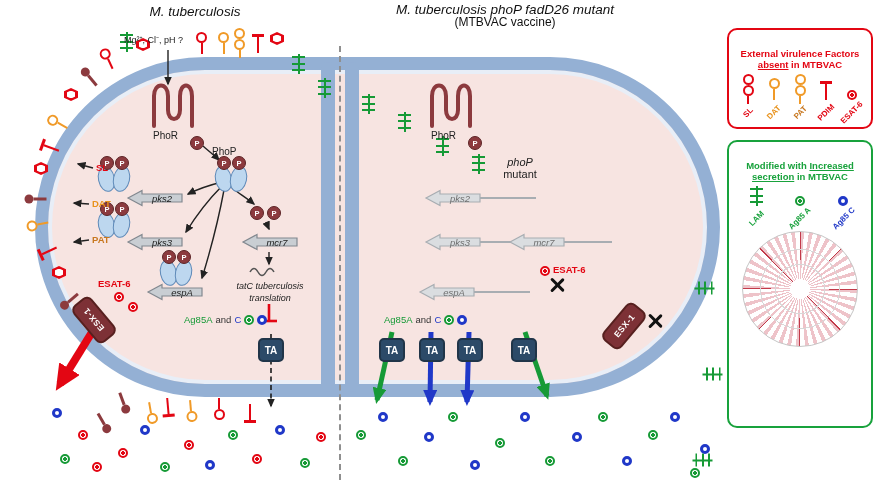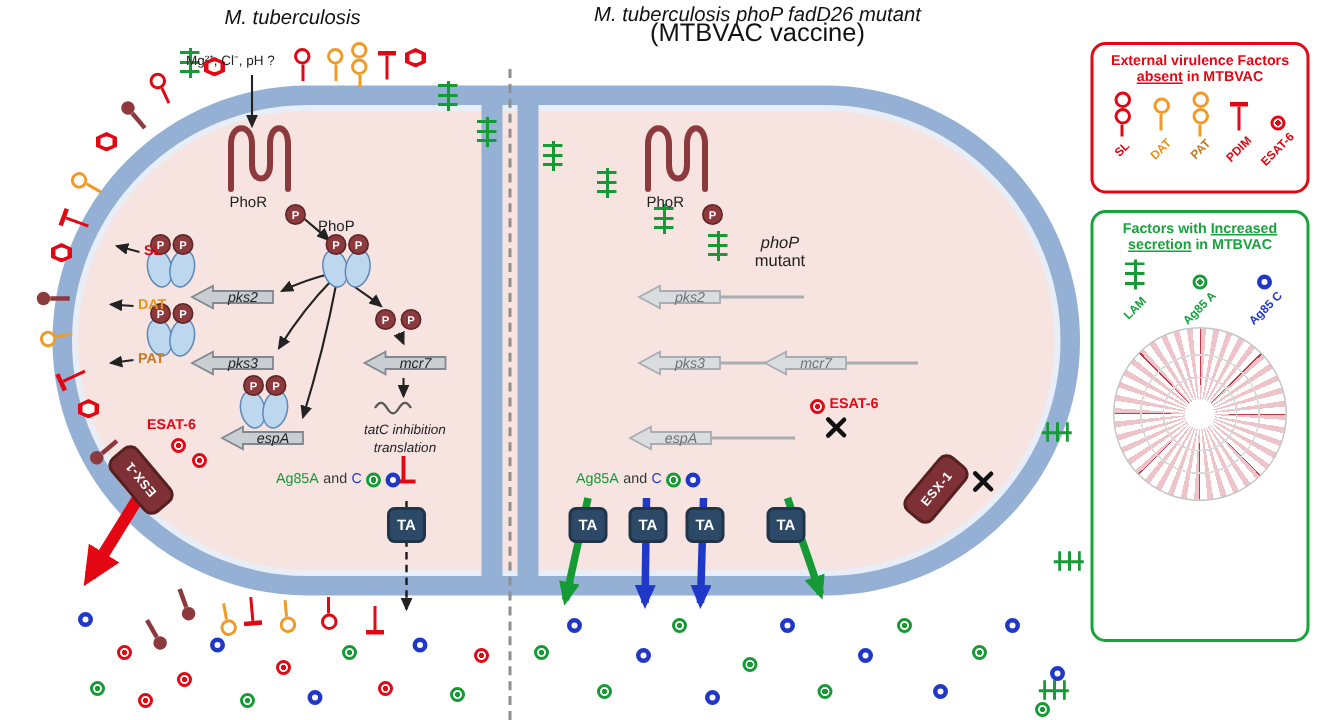--- a/index.html
+++ b/index.html
@@ -10,21 +10,21 @@
   
   .cell{left:35px;top:57px;width:685px;height:340px;border:13px solid #94b0d4;border-radius:170px;
         background:#f7e4e1;box-shadow:inset 0 0 0 4px #e8eef7;box-sizing:border-box;z-index:1;}
   .mid-band{width:14px;height:330px;top:62px;background:#94b0d4;border-radius:8px;z-index:1;}
   .divider{left:339px;top:46px;height:434px;width:0;border-left:2px dashed #8f8f8f;z-index:2;}
 
   
   .lbl{position:absolute;z-index:4;font-size:10px;line-height:12px;}
   .it{font-style:italic;}
   .ttl{font-size:13.5px;font-style:italic;text-align:center;color:#111;}
-  .sub{font-size:17px;font-style:normal;}
+  .sub{font-size:12px;font-style:normal;}
   .u{text-decoration:underline;}
 
   
   .pc{width:12px;height:12px;border-radius:50%;background:#8c3a3e;border:1px solid #5c2426;color:#fff;
       font-size:7.5px;font-weight:bold;display:flex;align-items:center;justify-content:center;z-index:4;box-sizing:content-box;}
 
   
   .dimer{width:36px;height:36px;z-index:4;}
   .dimer .ov{position:absolute;width:15px;height:24px;border-radius:50%;background:#bdd7ef;border:1.5px solid #5d89b8;top:10px;}
   .dimer .o1{left:2px;transform:rotate(-12deg);} .dimer .o2{left:17px;transform:rotate(12deg);}
@@ -67,21 +67,21 @@
   .mush{color:#8c3a3e;}
   .mush .hd{border:none;background:#8c3a3e;width:9px;height:9px;}
   .mush .st{width:2.5px;background:#8c3a3e;}
   .tbar{width:12px;height:19px;border-top:3px solid #e30613;display:flex;justify-content:center;z-index:2;box-sizing:border-box;}
   .tbar::before{content:"";width:2.5px;height:100%;background:#e30613;}
   .hexa{width:14px;height:13px;background:#e30613;clip-path:polygon(50% 0,100% 25%,100% 75%,50% 100%,0 75%,0 25%);z-index:2;}
   .hexa::after{content:"";position:absolute;left:2.6px;top:2.6px;right:2.6px;bottom:2.6px;background:#fff;
                clip-path:polygon(50% 0,100% 25%,100% 75%,50% 100%,0 75%,0 25%);}
 
   
-  .legend{background:#fff;border:2px solid;border-radius:10px;z-index:5;box-sizing:border-box;padding:5px 6px;}
+  .legend{background:#fff;border:2px solid;border-radius:10px;z-index:5;box-sizing:border-box;padding:18px 6px;}
   .lg-title{font-size:9.5px;font-weight:bold;text-align:center;line-height:11px;}
   .lg-icons{display:flex;justify-content:space-around;align-items:flex-end;margin-top:4px;}
   .lg-col{display:flex;flex-direction:column;align-items:center;width:25px;}
   .rlab{transform:rotate(-45deg);font-size:8px;font-weight:bold;margin-top:8px;white-space:nowrap;}
   .rep{color:#18a23c;font-weight:bold;font-size:9.5px;text-align:center;line-height:11px;margin-top:12px;}
   .radar{width:114px;height:114px;margin:8px auto 0;border-radius:50%;border:1px solid #c6c6c6;
     background:
       radial-gradient(circle,#fff 0 10px,rgba(255,255,255,0) 10px),
       radial-gradient(circle,transparent 0 24px,#d8d8d8 24px 25px,transparent 25px 39px,#d8d8d8 39px 40px,transparent 40px),
       repeating-conic-gradient(#c23a4a 0deg 1deg,rgba(0,0,0,0) 1deg 45deg),
@@ -200,21 +200,21 @@
     <polygon class="gshape" points="2,9 16,1.5 16,5 56,5 56,13 16,13 16,16.5"></polygon>
       <text class="gtext" x="36" y="12.5">espA</text>
   </svg>
 
   <div class="lbl" style="left:96px;top:162px;color:#e30613;font-weight:bold;font-size:9.5px;">SL</div>
   <div class="lbl" style="left:92px;top:198px;color:#e8921c;font-weight:bold;font-size:9.5px;">DAT</div>
   <div class="lbl" style="left:92px;top:234px;color:#c87820;font-weight:bold;font-size:9.5px;">PAT</div>
   <div class="lbl" style="left:98px;top:278px;color:#e30613;font-weight:bold;font-size:9.5px;">ESAT-6</div>
 
   <div class="lbl it" style="left:224px;top:280px;width:92px;text-align:center;font-size:9px;">
-    <span>tatC inhibition</span><br><span>translation</span>
+    <span>tatC tuberculosis</span><br><span>translation</span>
   </div>
 
   <div class="abs ag85" style="left:184px;top:314px;">
     <span class="ga">Ag85A</span>
       <span class="gand">and</span>
       <span class="gc">C</span>
     <span class="dot green"></span>
     <span class="dot blue"></span>
   </div>
 
@@ -424,21 +424,21 @@
         </div>
       <div class="lg-col">
           <div class="dot red"></div>
         <div class="rlab" style="color:#e30613;">ESAT-6</div>
         </div>
     </div>
   </div>
 
   <div class="abs legend" style="left:727px;top:140px;width:146px;height:288px;border-color:#18a23c;">
     <div class="lg-title" style="color:#18a23c;">
-      <span>Factors with </span><span class="u">Increased</span><br>
+      <span>Modified with </span><span class="u">Increased</span><br>
       <span class="u">secretion</span><span> in MTBVAC</span>
     </div>
     <div class="lg-icons">
       <div class="lg-col">
           <div class="comb"></div>
         <div class="rlab" style="color:#18a23c;">LAM</div>
         </div>
       <div class="lg-col">
           <div class="dot green"></div>
         <div class="rlab" style="color:#18a23c;">Ag85 A</div>

